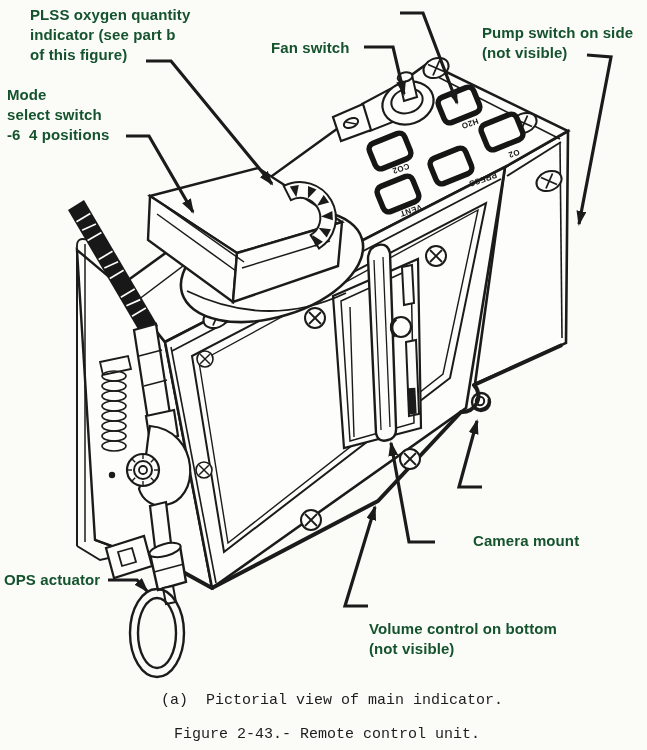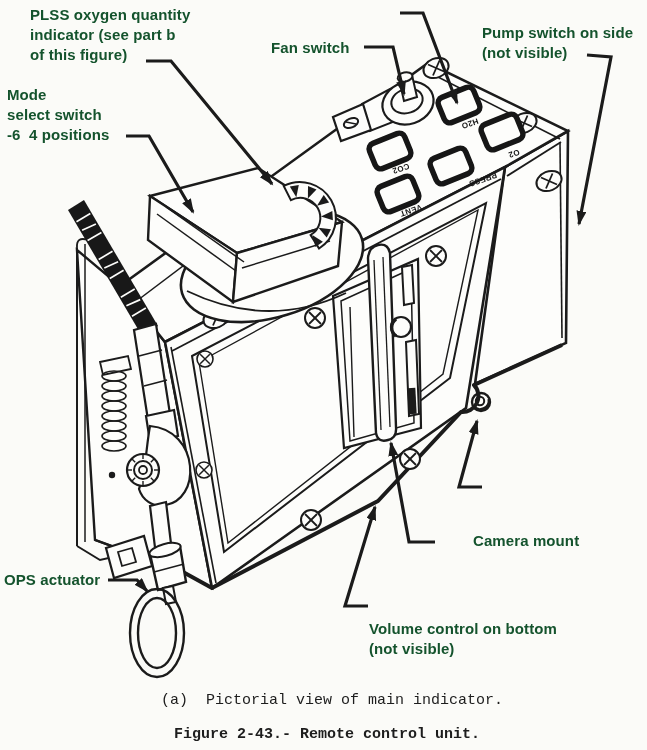--- a/index.html
+++ b/index.html
@@ -252,15 +252,15 @@
 -6  4 positions</div>
 <div class="callout" style="left:271px;top:38px;">Fan switch</div>
 <div class="callout" style="left:482px;top:23px;">Pump switch on side
 (not visible)</div>
 <div class="callout" style="left:438px;top:531px;margin-left:35px;">Camera mount</div>
 <div class="callout" style="left:369px;top:619px;">Volume control on bottom
 (not visible)</div>
 <div class="callout" style="left:4px;top:570px;">OPS actuator</div>
 
 <div class="caption" style="left:161px;top:692px;">(a)  Pictorial view of main indicator.</div>
-<div class="caption" style="left:174px;top:726px;font-weight:bold;">Figure 2-43.- Remote control unit.</div>
+<div class="caption" style="left:174px;top:726px;">Figure 2-43.- Remote control unit.</div>
 
 </div>
 
 </body></html>

